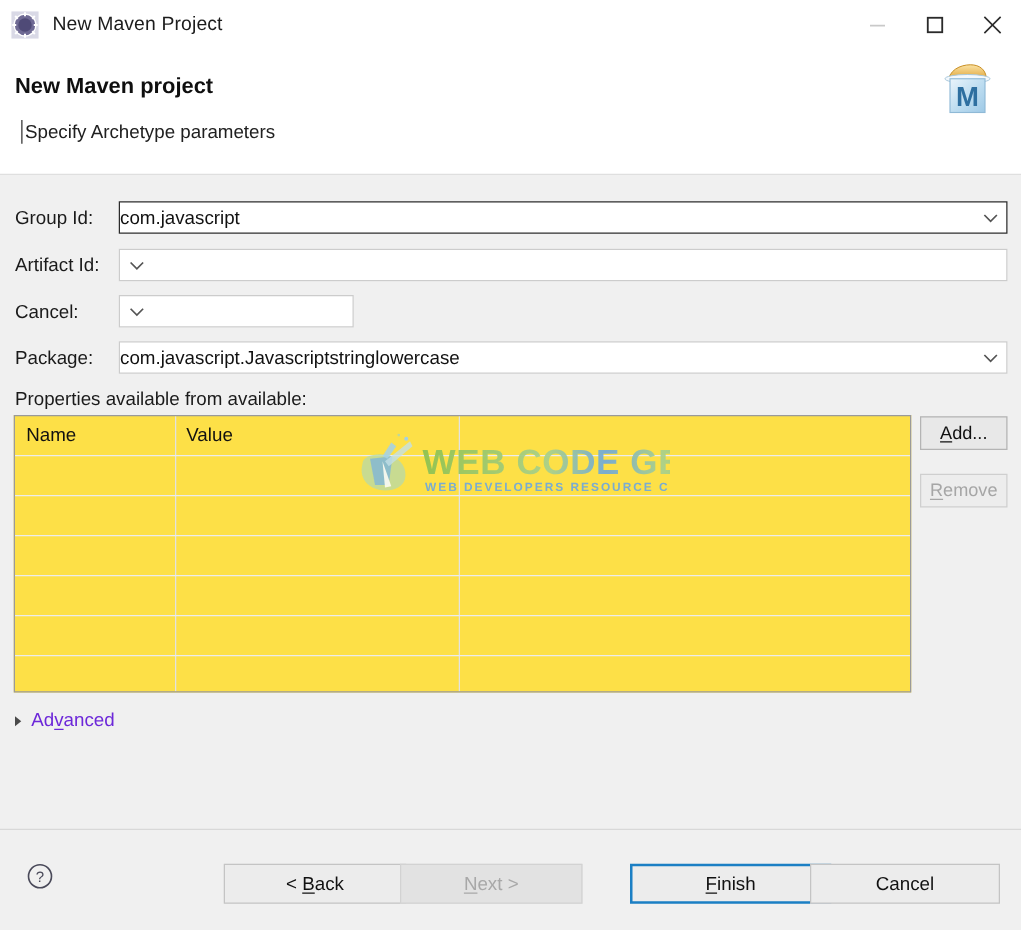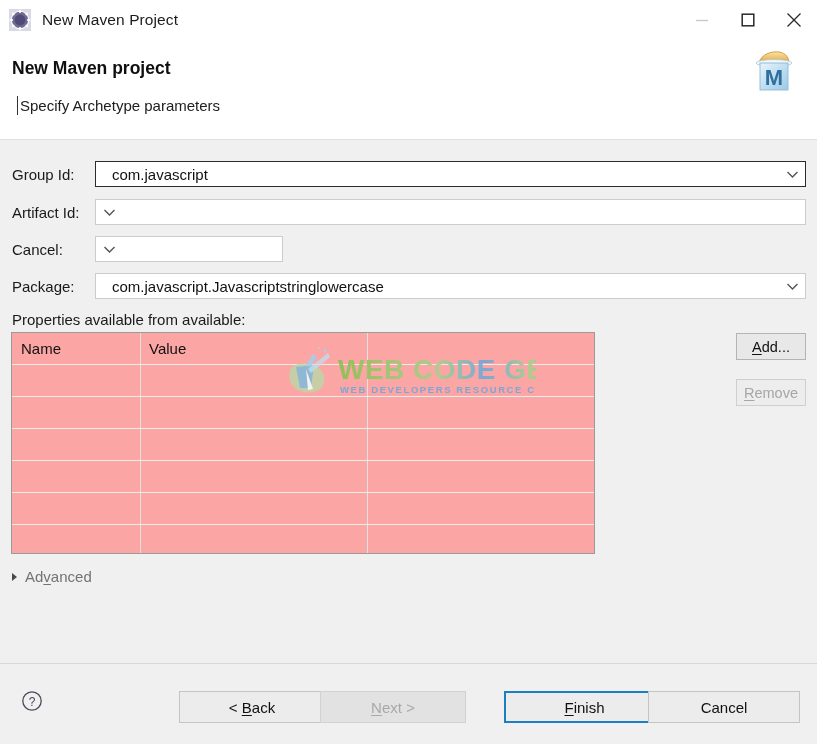--- a/index.html
+++ b/index.html
@@ -117,21 +117,21 @@
     height: 26px;
     background: #ffffff;
     border: 1px solid #cccccc;
     box-sizing: border-box;
     display: flex;
     align-items: center;
     overflow: hidden;
   }
   .combo.focused { border: 1px solid #2b2b2b; }
   .combo-value {
-    padding-left: 16px;
+    padding-left: 0;
     font-size: 15px;
     color: #111111;
     white-space: nowrap;
     overflow: hidden;
     flex: 1 1 auto;
   }
   .combo-arrow {
     width: 26px;
     height: 24px;
     display: flex;
@@ -143,23 +143,23 @@
   
   .props-label {
     position: absolute;
     left: 12px; top: 171px;
     font-size: 15px;
     color: #1a1a1a;
   }
   .table-wrap {
     position: absolute;
     left: 11px; top: 192px;
-    width: 584px; height: 222px;
+    width: 718px; height: 222px;
     border: 1px solid #9a9a9a;
-    background: #fca5a5;
+    background: #fde047;
     box-sizing: border-box;
     overflow: hidden;
   }
   .table-inner {
     position: relative;
     width: 100%; height: 100%;
   }
   .col-div {
     position: absolute;
     top: 0; bottom: 0;
@@ -200,21 +200,21 @@
     box-sizing: border-box;
   }
   .side-btn.disabled { color: #a6a6a6; border-color: #cfcfcf; background: #ededed; }
 
   .advanced {
     position: absolute;
     left: 12px; top: 428px;
     display: flex;
     align-items: center;
     font-size: 15px;
-    color: #737373;
+    color: #6d28d9;
   }
   .adv-tri {
     width: 0; height: 0;
     border-left: 5px solid #4a4a4a;
     border-top: 4px solid transparent;
     border-bottom: 4px solid transparent;
     margin-right: 8px;
   }
 
   

